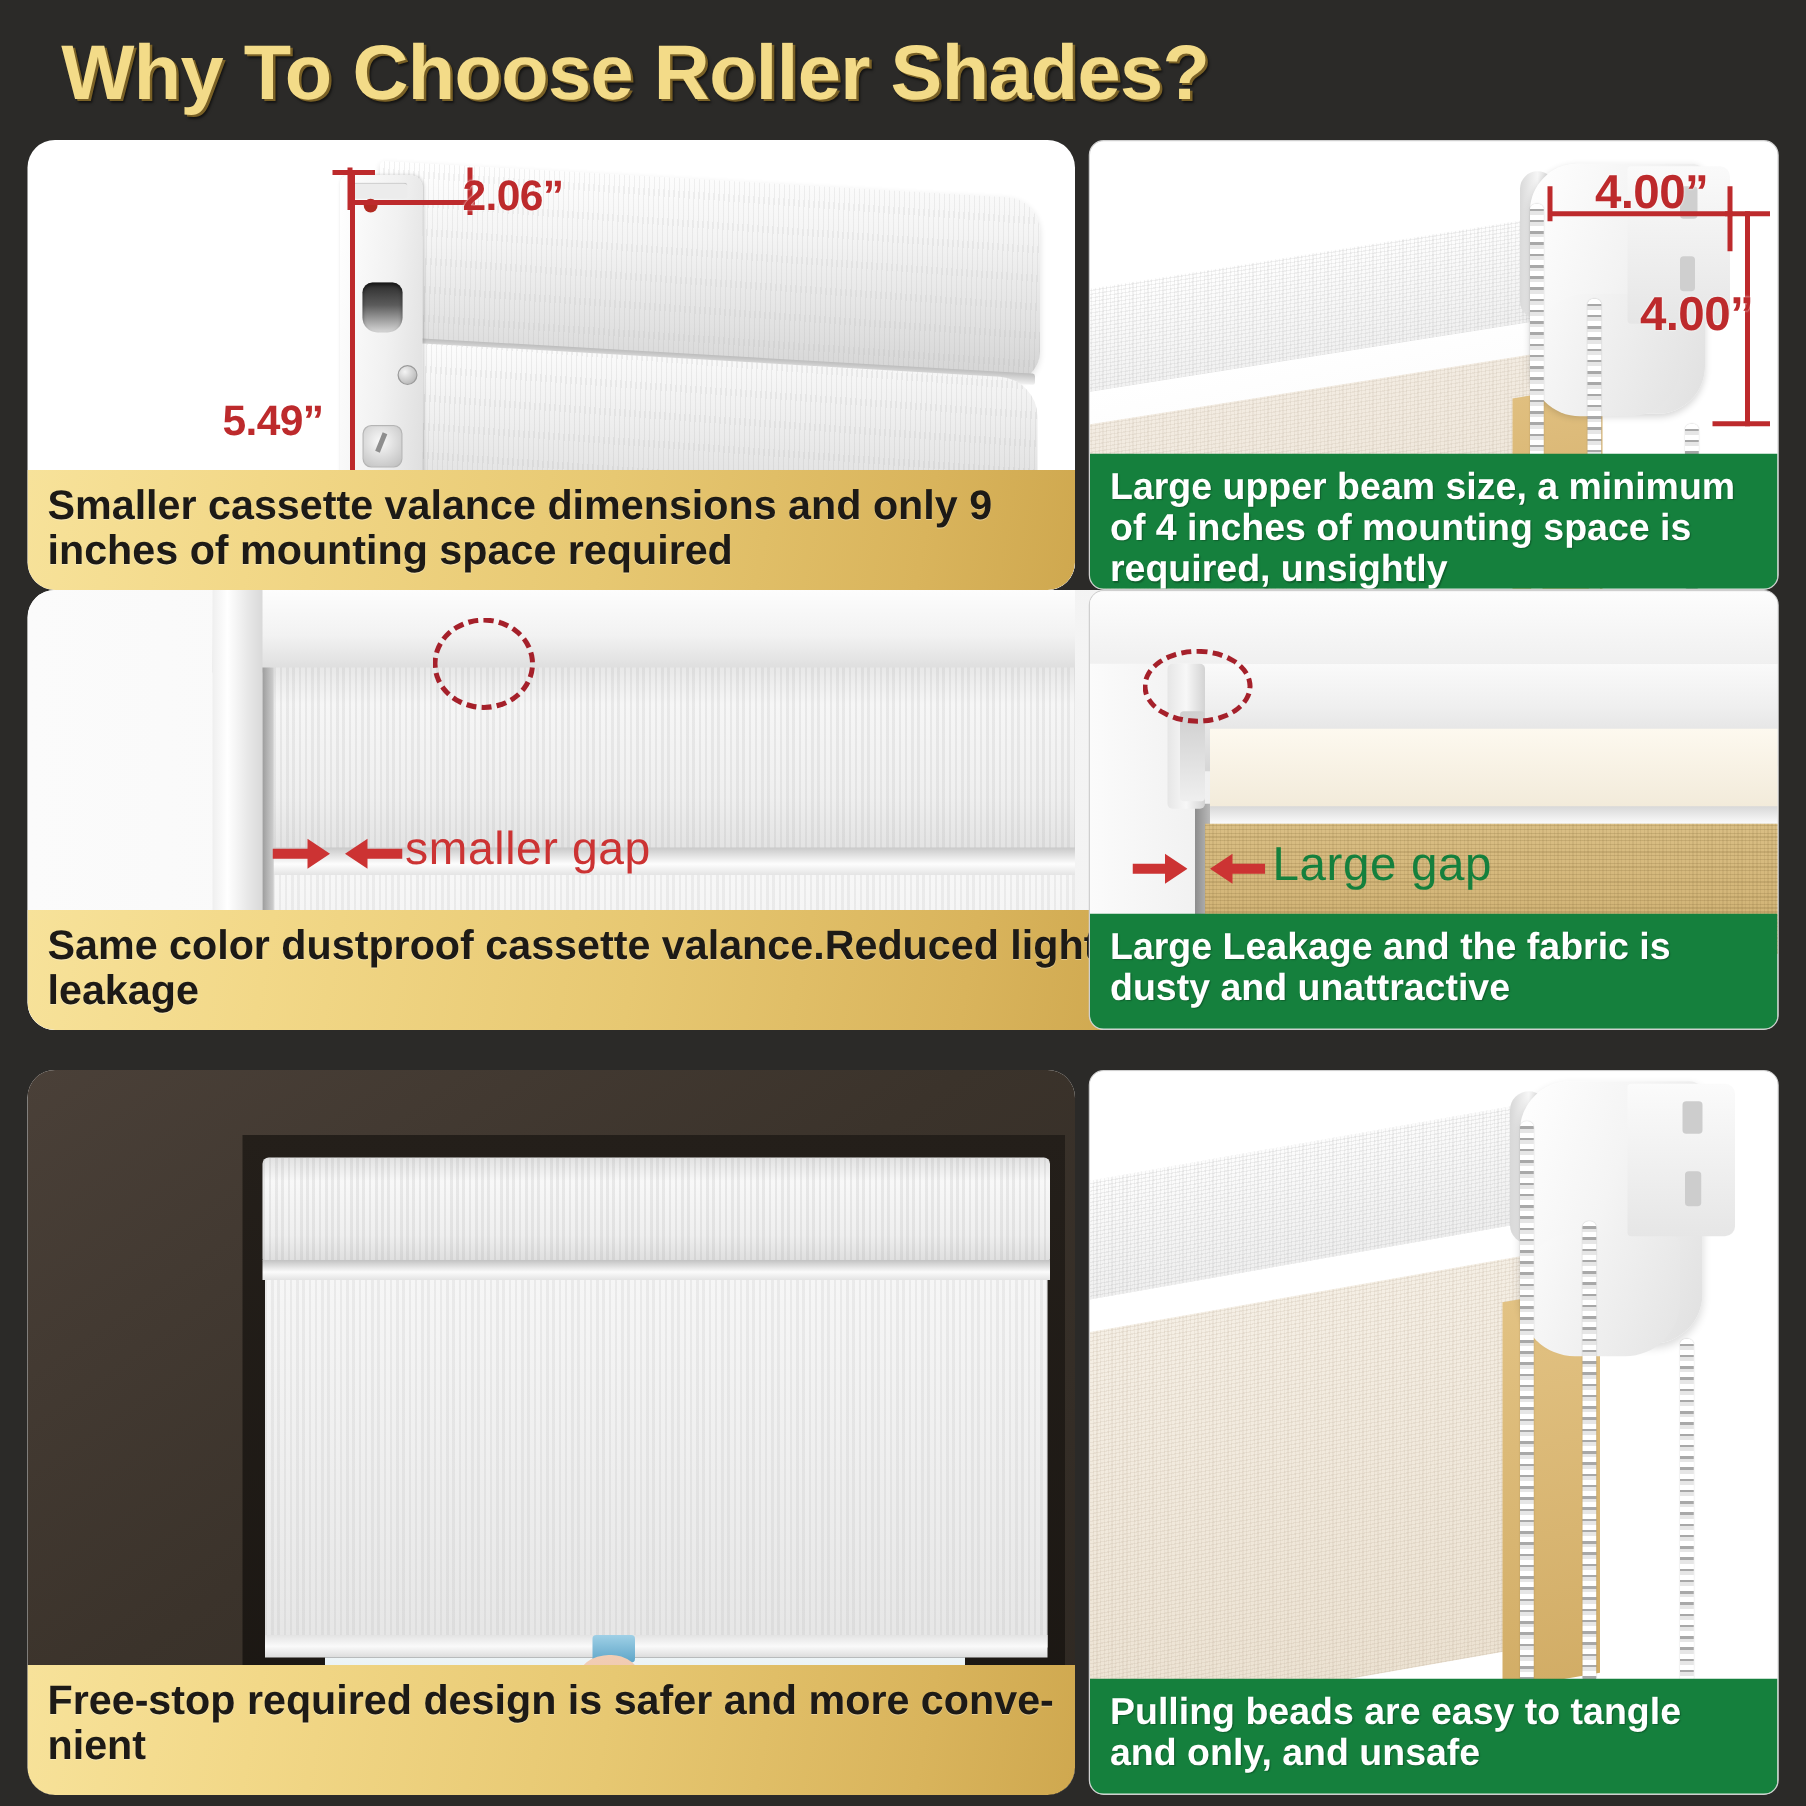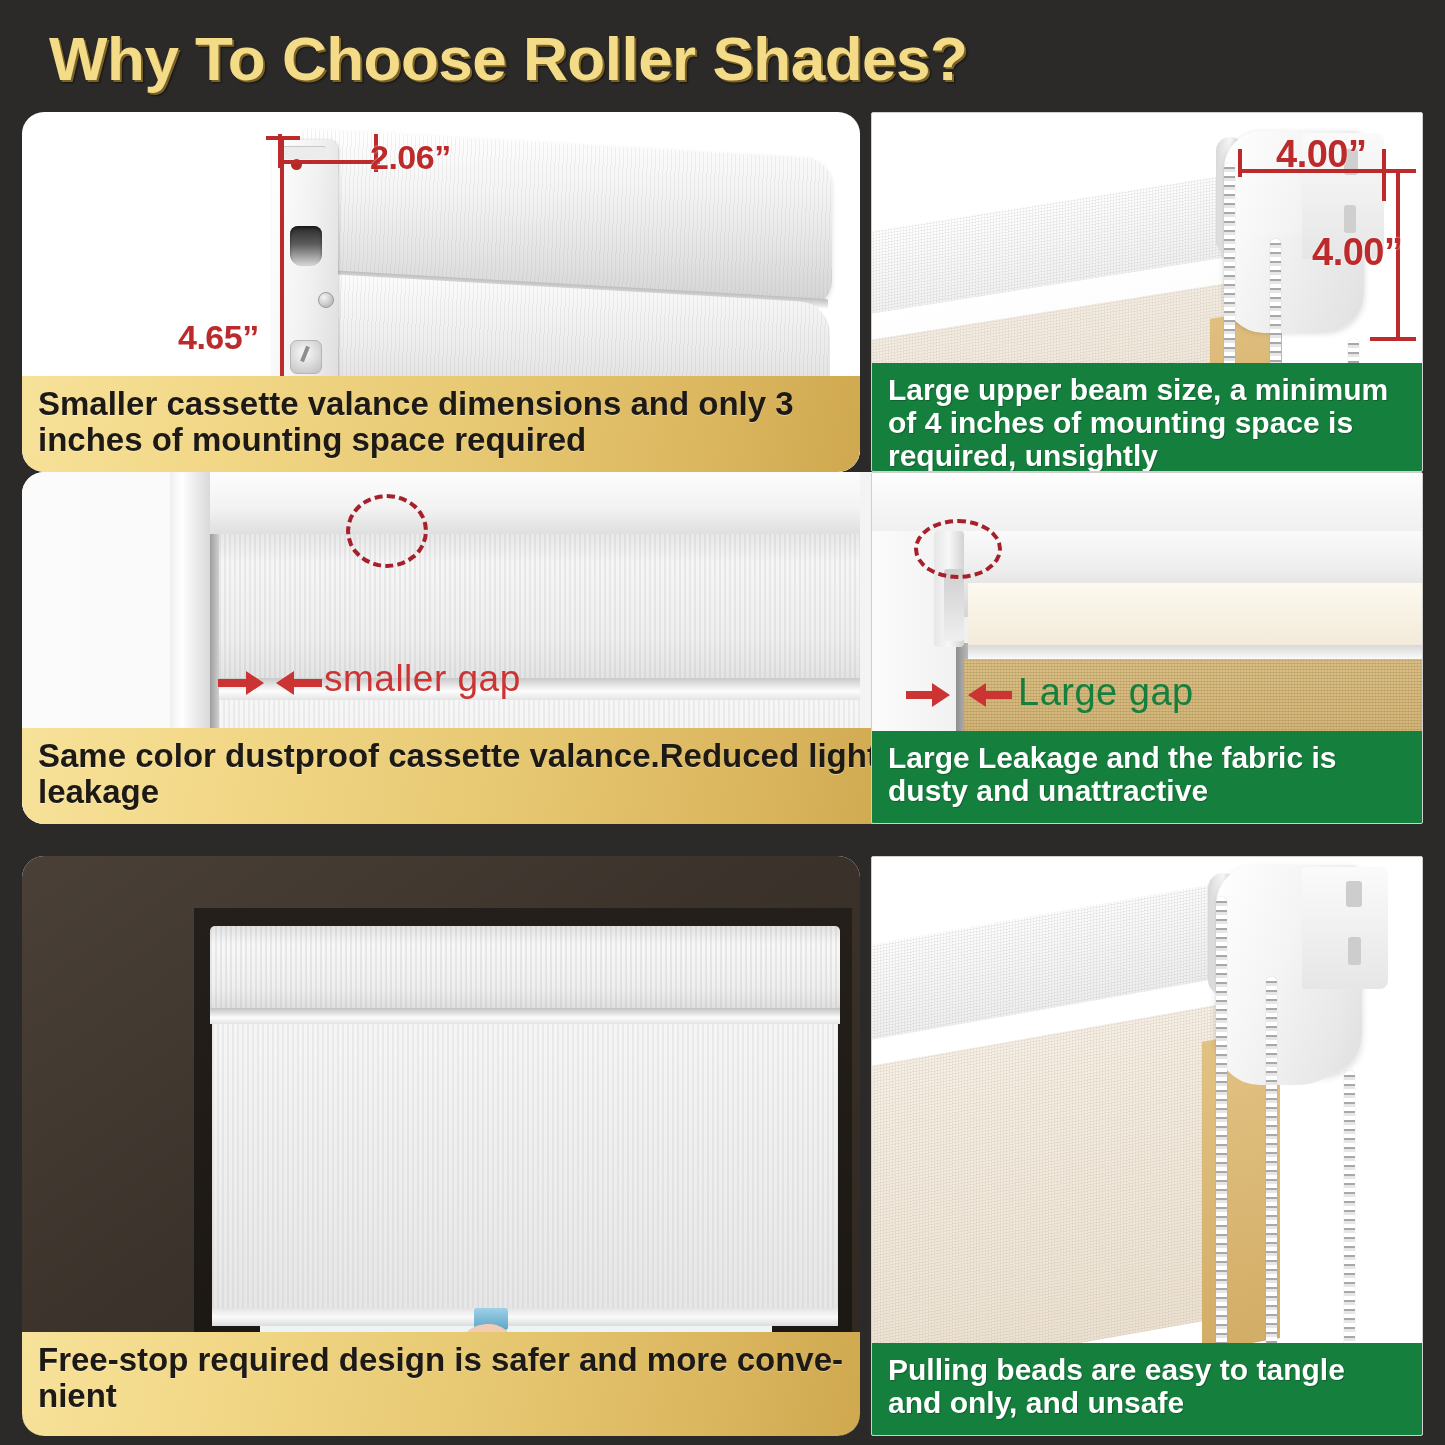--- a/index.html
+++ b/index.html
@@ -16,21 +16,21 @@
     position:absolute;left:49px;top:20px;width:1380px;height:78px;
     font-size:62px;font-weight:bold;letter-spacing:-0.5px;
     color:#f3db88;
     text-shadow:2px 2px 0 #7a6126, 3px 3px 2px rgba(0,0,0,.55);
     line-height:78px;white-space:nowrap;
   }
 
   
   .panel{position:absolute;overflow:hidden;background:#fff;}
   .panel.good{border-radius:22px;}
-  .panel.bad{border-radius:2px;border:1px solid #cfcfcf;box-sizing:border-box;}
+  .panel.bad{border-radius:12px;border:1px solid #cfcfcf;box-sizing:border-box;}
 
   
   .c-left{left:22px;width:838px;}
   .c-right{left:871px;width:552px;}
   .r1{top:112px;height:360px;}
   .r2{top:472px;height:352px;padding-left:41px;}
   .r3{top:856px;height:580px;}
 
   
   .cap{
@@ -364,24 +364,24 @@
     </div>
 
     <div class="dimline" style="left:258px;top:48px;width:100px;height:4px;"></div>
     <div class="dimline" style="left:256px;top:22px;width:4px;height:34px;"></div>
     <div class="dimline" style="left:352px;top:22px;width:4px;height:38px;"></div>
     <div class="dim dim-text" style="left:348px;top:26px;">2.06”</div>
 
     <div class="dimline" style="left:258px;top:24px;width:4px;height:292px;"></div>
     <div class="dimline" style="left:244px;top:24px;width:34px;height:4px;"></div>
     <div class="dimline" style="left:244px;top:312px;width:34px;height:4px;"></div>
-    <div class="dim dim-text" style="left:156px;top:206px;">4.65”</div>
-
-  </div>
-  <div class="cap gold cap-l">Smaller cassette valance dimensions and only 3 inches of mounting space required</div>
+    <div class="dim dim-text" style="left:156px;top:206px;">5.49”</div>
+
+  </div>
+  <div class="cap gold cap-l">Smaller cassette valance dimensions and only 9 inches of mounting space required</div>
 </div>
 
 <div class="panel bad c-right r1">
   <div class="stage">
     <div class="p2-fabric-top"></div>
     <div class="p2-fabric-white"></div>
     <div class="p2-fabric-cream"></div>
     <div class="p2-fabric-tan"></div>
     <div class="p2-roller"></div>
     <div class="p2-bracket"></div>

